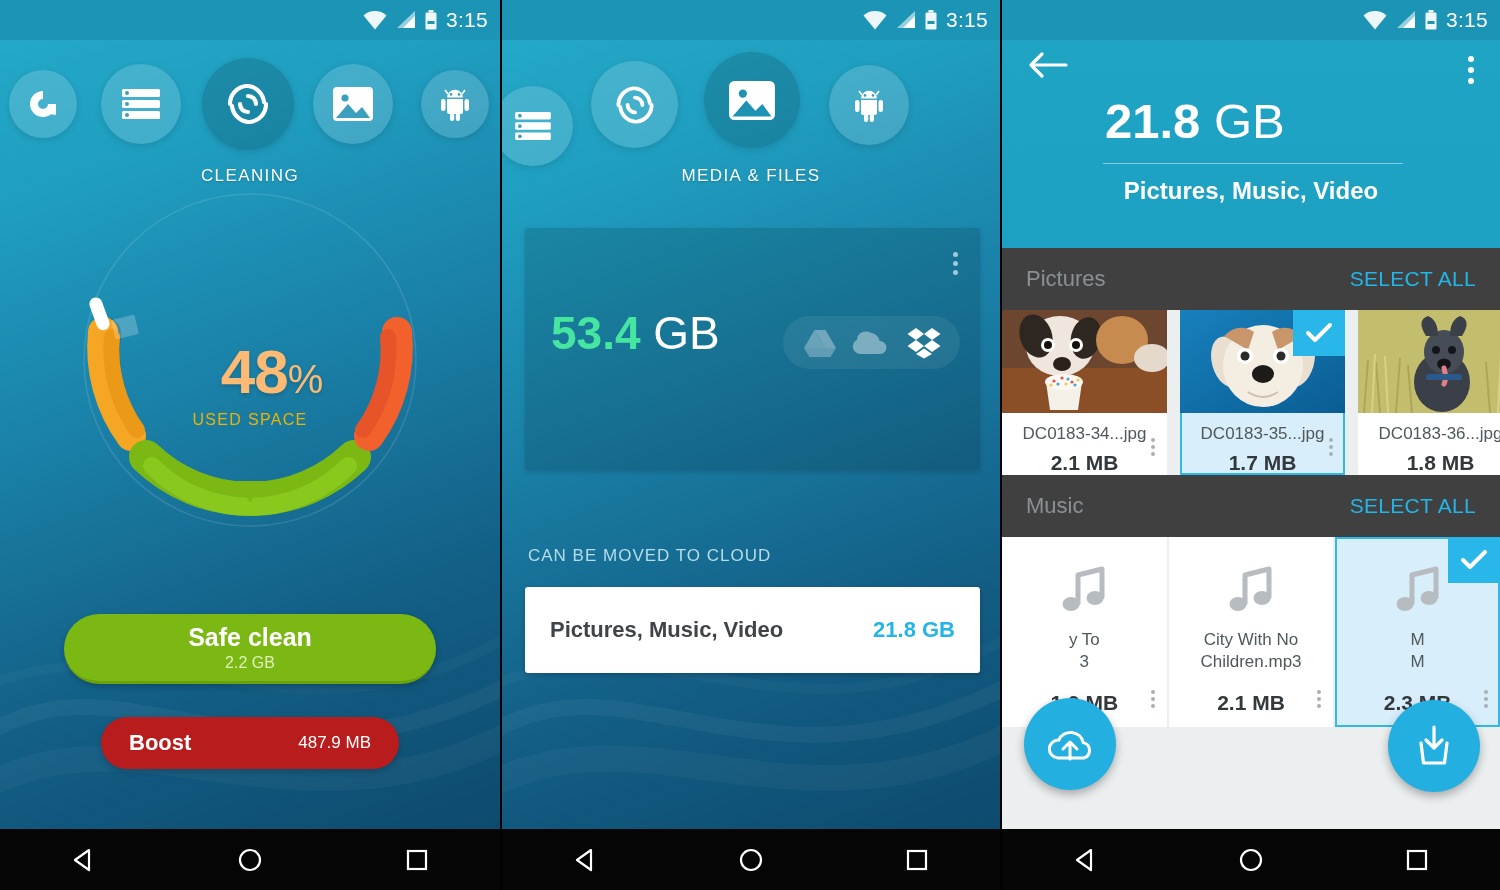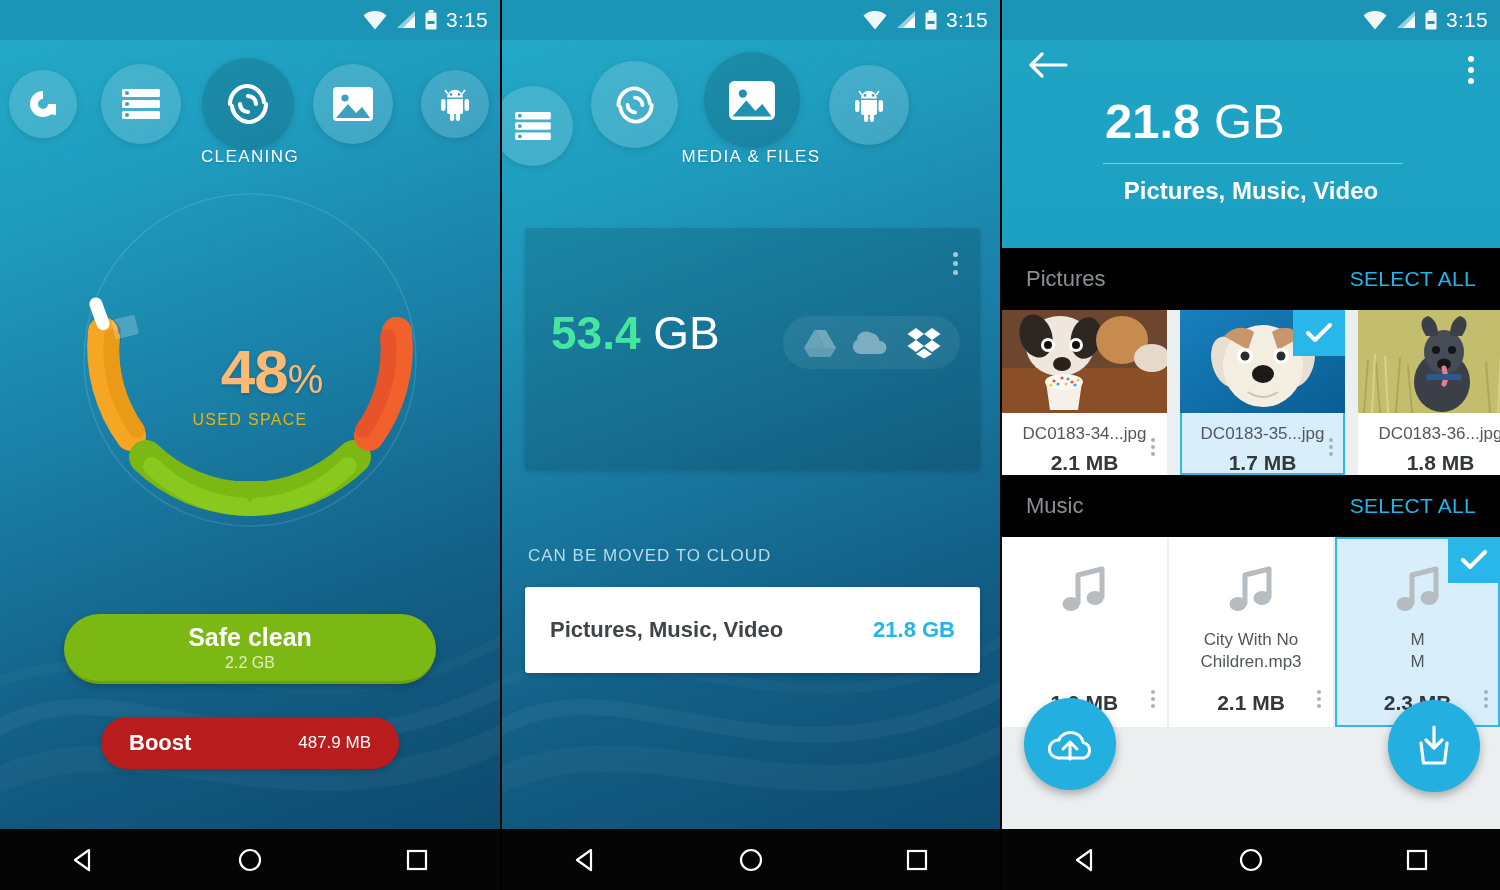--- a/index.html
+++ b/index.html
@@ -36,21 +36,21 @@
   
   .navrow { position: absolute; top: 0; left: 0; right: 0; height: 165px; }
   .navc {
     position: absolute; border-radius: 50%;
     background: rgba(255,255,255,.16);
     display: flex; align-items: center; justify-content: center;
     box-shadow: 0 2px 7px rgba(0,0,0,.12);
   }
   .navc.active { background: rgba(0,0,0,.14); }
   .navlabel {
-    position: absolute; width: 100%; top: 147px; text-align: center;
+    position: absolute; width: 100%; top: 166px; text-align: center;
     color: #fff; font-size: 17px; letter-spacing: 1.4px;
     text-shadow: 0 1px 2px rgba(0,0,0,.18);
   }
 
   
   .gauge-wrap { position: absolute; top: 185px; left: 0; width: 500px; height: 400px; }
   .gauge-center {
     position: absolute; top: 0; left: 0; width: 500px; height: 400px;
     display: flex; flex-direction: column; align-items: center; justify-content: center;
     pointer-events: none;
@@ -120,21 +120,21 @@
   }
   .s3-back { position:absolute; left:26px; top:50px; cursor:pointer; }
   .s3-kebab { position:absolute; right:26px; top:56px; width:6px; }
   .s3-kebab i { display:block; width:6px; height:6px; border-radius:50%; background:#fff; margin-bottom:5px; }
   .s3-amt { position:absolute; left:103px; top:93px; color:#fff; font-size:49px; font-weight:700; }
   .s3-amt .unit { font-weight: 400; }
   .s3-rule { position:absolute; left:101px; top:163px; width:300px; height:1px; background: rgba(255,255,255,.45); }
   .s3-sub { position:absolute; left:0; right:0; top:177px; text-align:center; color:#fff; font-size:24px; font-weight:700; }
 
   .s3-list { position:absolute; top:248px; left:0; right:0; bottom:61px; background:#eceff0; overflow:hidden; }
-  .grp-hdr { height:62px; display:flex; align-items:center; justify-content:space-between; padding:0 24px; background:#000000; }
+  .grp-hdr { height:62px; display:flex; align-items:center; justify-content:space-between; padding:0 24px; background:#404040; }
   .grp-hdr .title { color:#8a9195; font-size:22px; }
   .grp-hdr .selall { color:#23b5e8; font-size:21px; font-weight:500; letter-spacing:.3px; }
   .tiles { display:flex; gap:13px; }
   .tile { position:relative; width:165px; background:#fff; }
   .tile.sel { background:#d9eefb; box-shadow: inset 0 0 0 2px #2fb9ea; }
   .thumb { height:103px; position:relative; overflow:hidden; }
   .tile .fname { text-align:center; color:#50585c; font-size:17px; padding-top:11px; }
   .tile .fsize { text-align:center; color:#32383c; font-size:21px; font-weight:700; padding-top:7px; }
   .tile-kebab { position:absolute; right:12px; bottom:16px; width:4px; }
   .tile-kebab i { display:block; width:4px; height:4px; border-radius:50%; background:#a9b0b4; margin-bottom:3px; }
@@ -582,20 +582,21 @@
       <div class="musicgrid">
 
         <div class="mtile">
           <div class="mnote">
             <svg width="56" height="56" viewBox="0 0 56 56">
                 <path d="M22 40 V12 L46 6 V34" fill="none" stroke="#b6bcbf" stroke-width="5" stroke-linecap="round" stroke-linejoin="round"></path>
                 <ellipse cx="15" cy="41" rx="8.5" ry="7" fill="#b6bcbf"></ellipse>
                 <ellipse cx="39" cy="35" rx="8.5" ry="7" fill="#b6bcbf"></ellipse>
               </svg>
           </div>
+          <div class="mname">y To<br>3</div>
           <div class="msize">1.9 MB</div>
           <div class="tile-kebab">
               <i></i>
               <i></i>
               <i></i>
             </div>
         </div>
 
         <div class="mtile">
           <div class="mnote">

